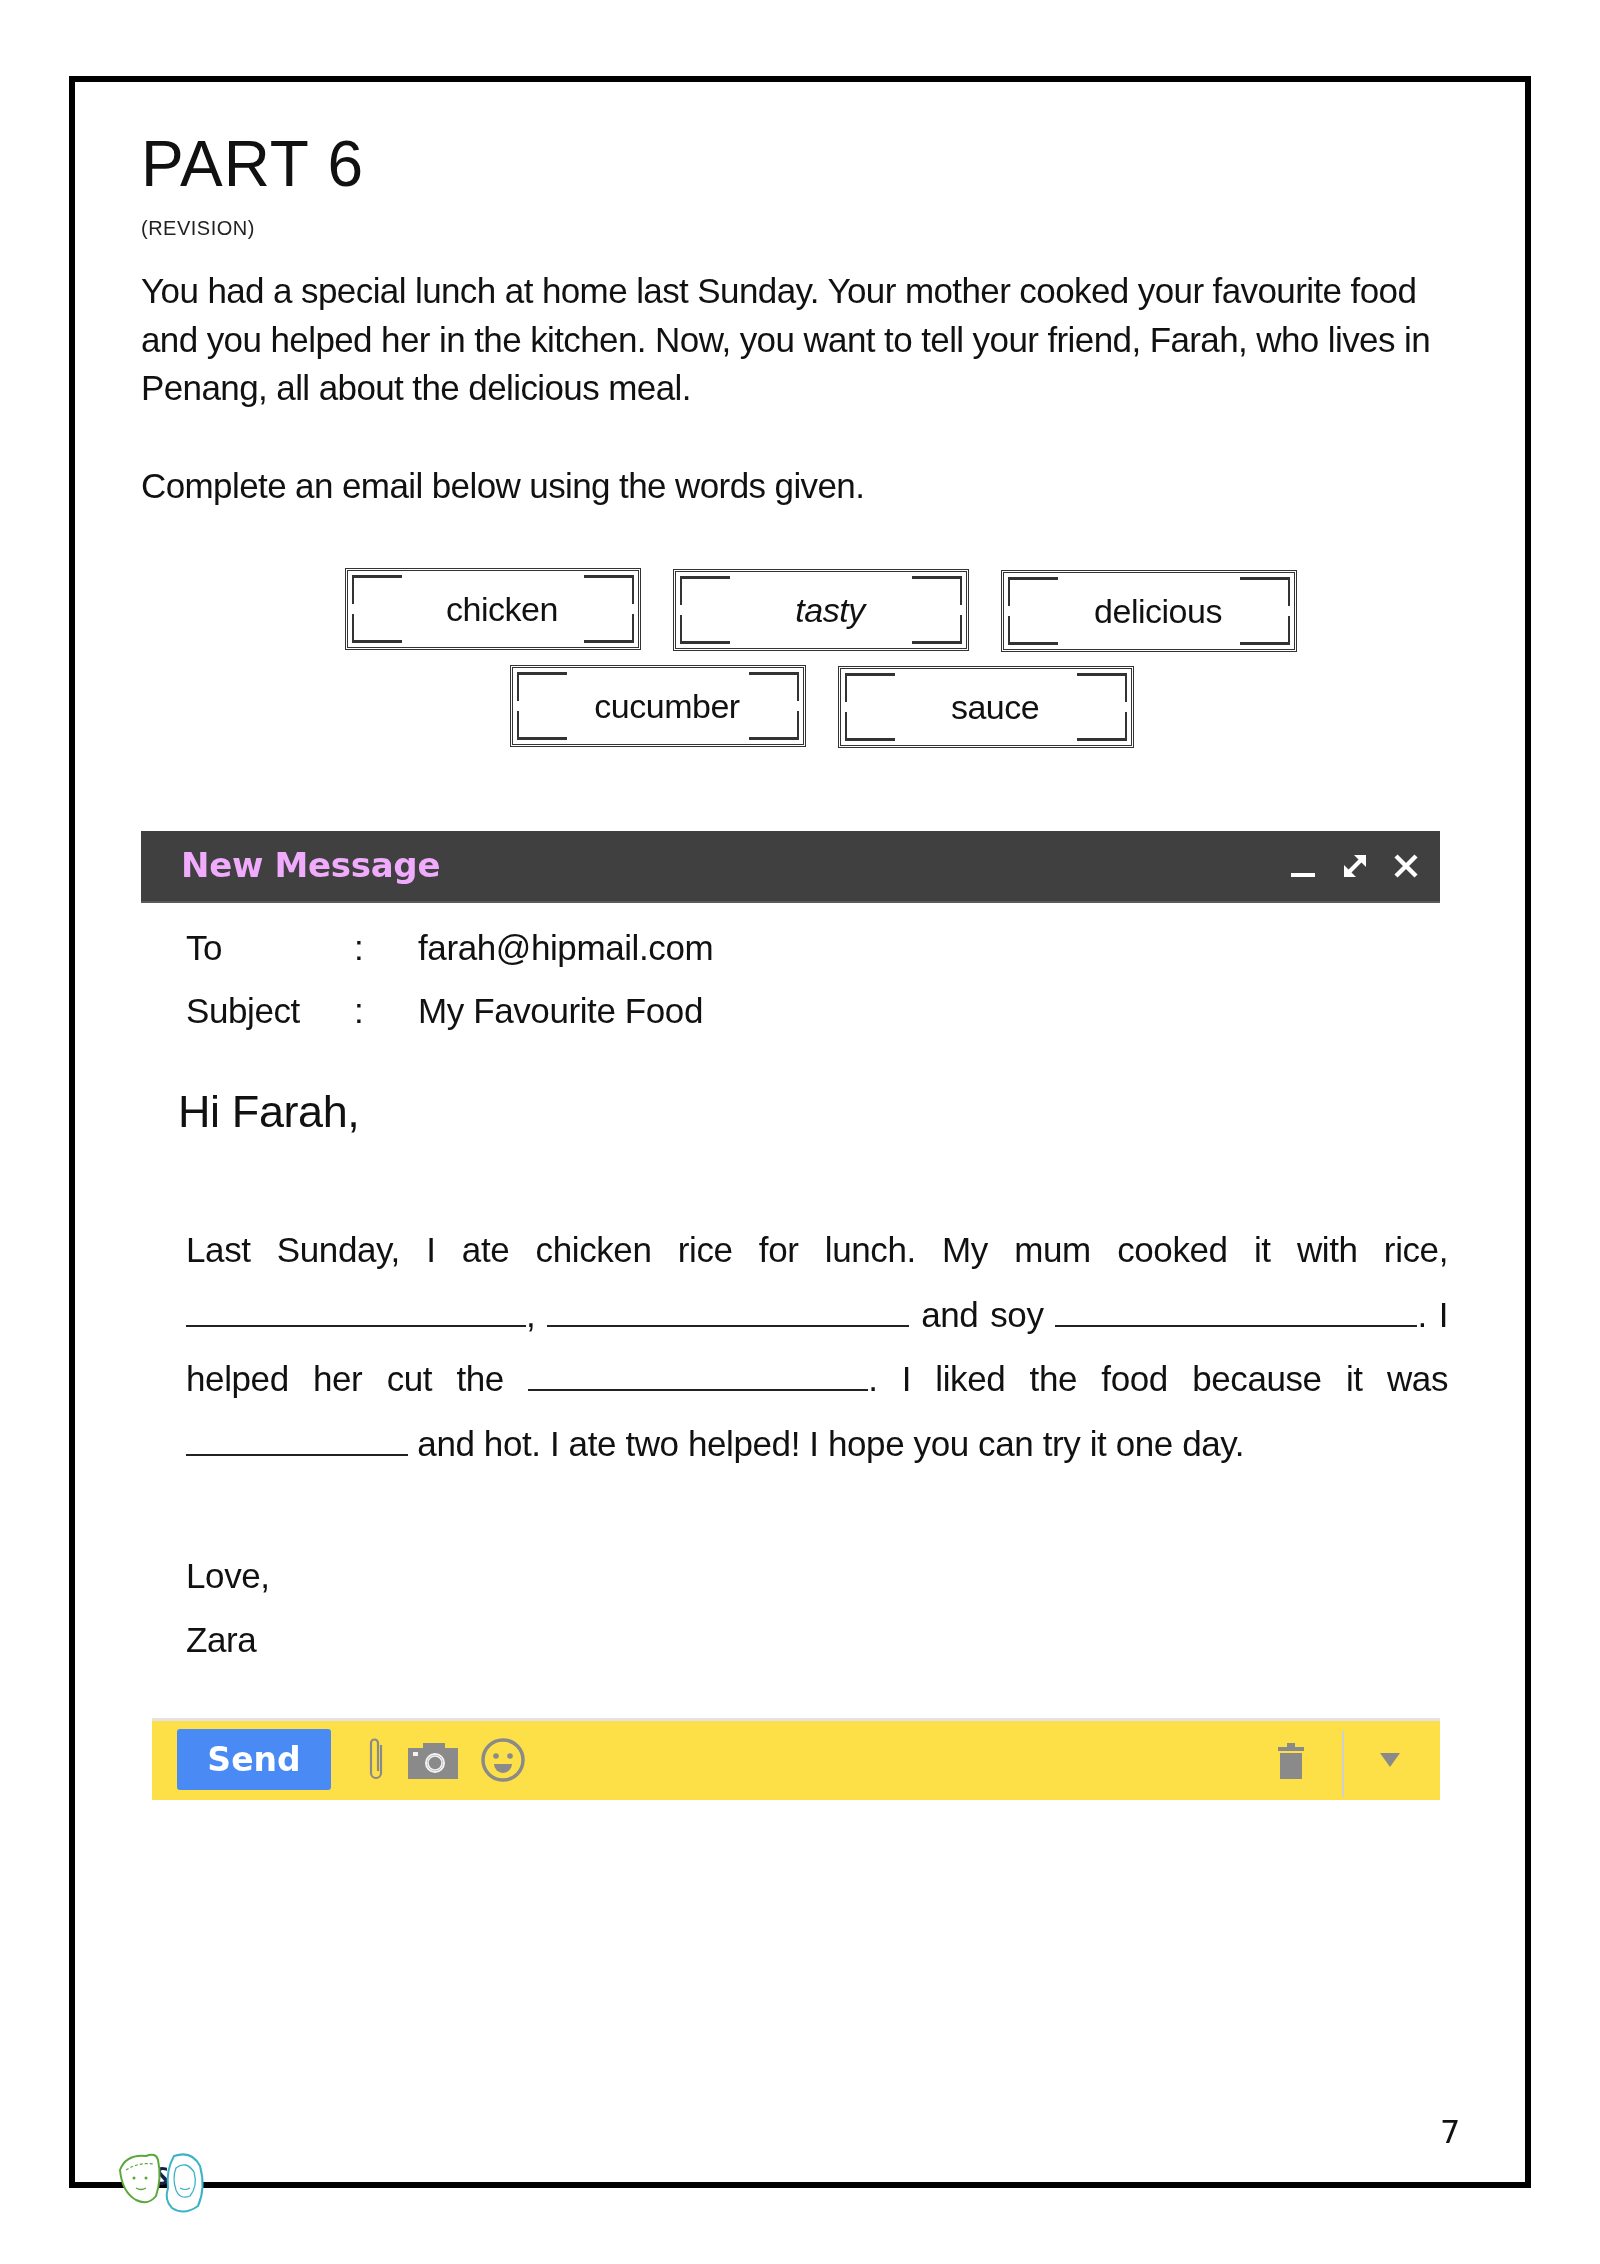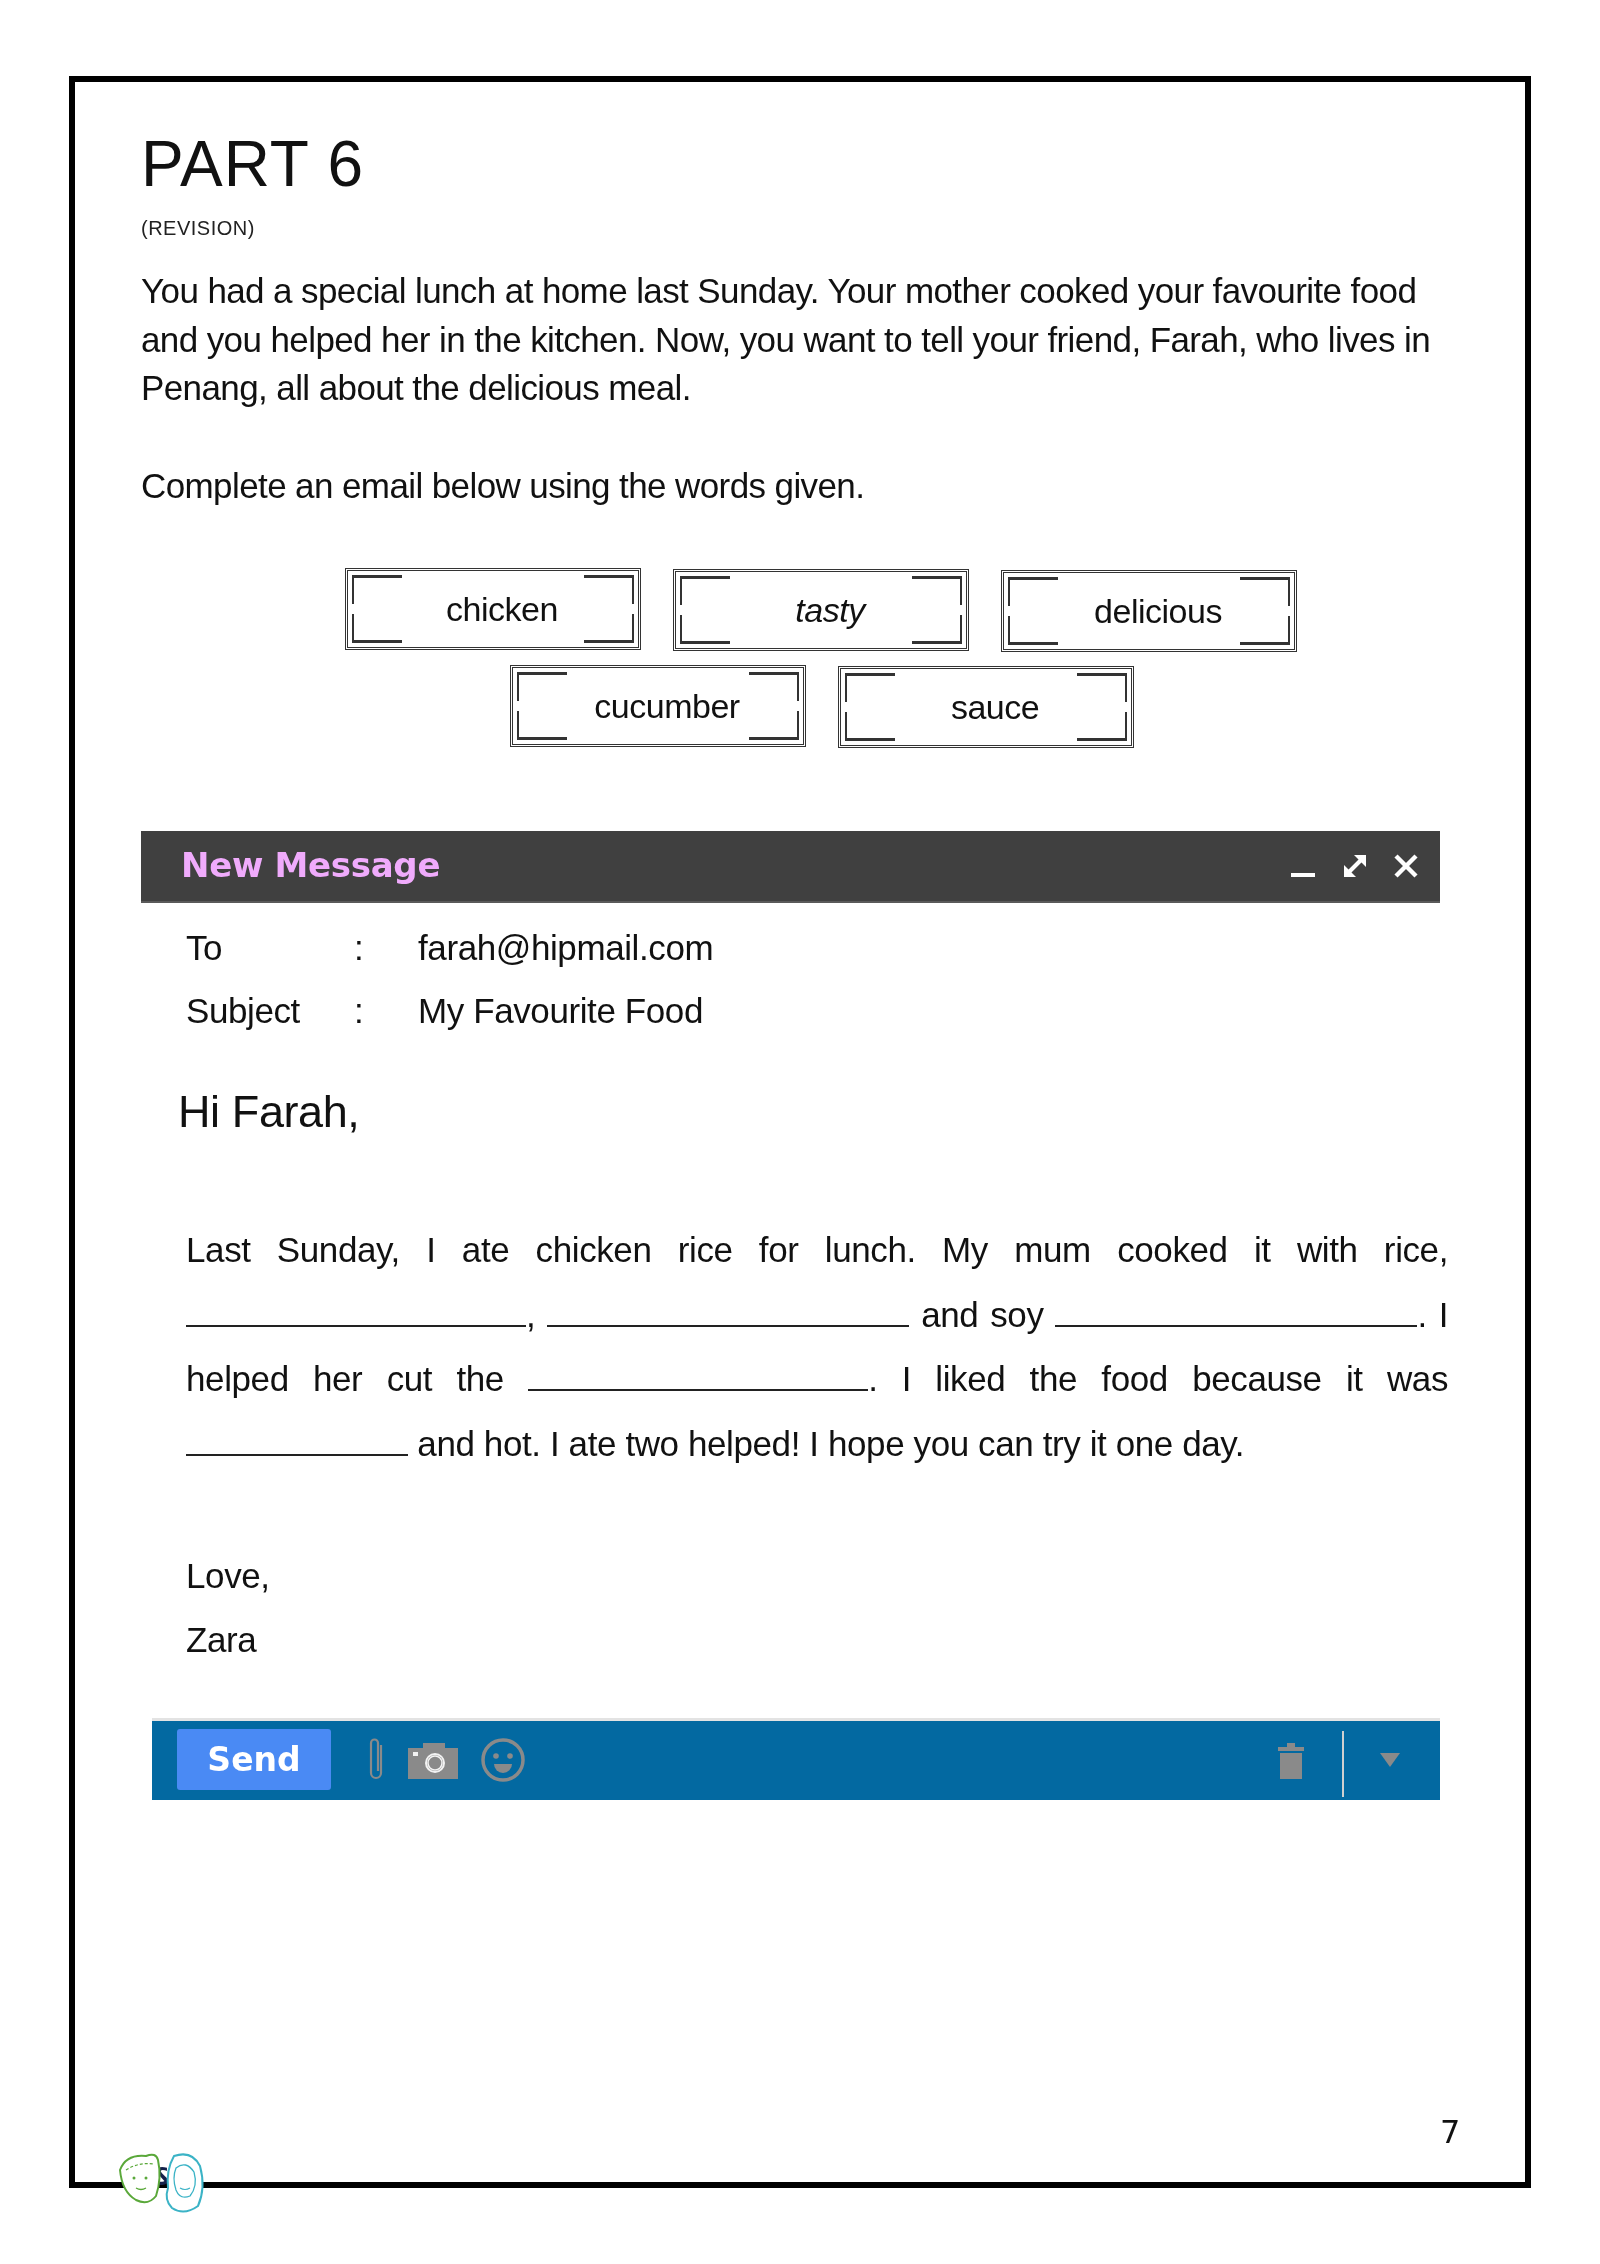--- a/index.html
+++ b/index.html
@@ -35,21 +35,21 @@
   .field-value { position: absolute; left: 232px; white-space: nowrap; }
 
   .greeting { left: 178px; top: 1090px; font-size: 45px; line-height: 44px; letter-spacing: -0.4px; }
   .body-para { left: 186px; top: 1218px; width: 1262px; font-size: 35px; line-height: 64.5px;
                text-align: justify; text-align-last: left; letter-spacing: -0.4px; }
   .blank { display: inline-block; border-bottom: 2px solid #222; height: 30px; vertical-align: baseline; }
   .blank.b1 { width: 340px; } .blank.b2 { width: 362px; } .blank.b3 { width: 362px; }
   .blank.b4 { width: 340px; } .blank.b5 { width: 222px; }
   .signoff { left: 186px; top: 1544px; font-size: 35px; line-height: 64px; letter-spacing: -0.4px; }
 
-  .toolbar { left: 152px; top: 1718px; width: 1288px; height: 82px; background: #0369a1;
+  .toolbar { left: 152px; top: 1718px; width: 1288px; height: 82px; background: #fde047;
              border-top: 3px solid #e3e3e3; box-sizing: border-box; }
   .send-btn { position: absolute; left: 25px; top: 8px; width: 154px; height: 61px; background: #4a8af4;
               border-radius: 3px; color: #fff; font-family: "DejaVu Sans", sans-serif; font-size: 33px; font-weight: 600;
               display: flex; align-items: center; justify-content: center; border: none; cursor: pointer; }
   .tb-icon { position: absolute; cursor: pointer; }
   .tb-icon svg { width: 100%; height: 100%; display: block; }
   .tb-divider { position: absolute; left: 1190px; top: 10px; width: 2px; height: 66px; background: #d0d0d0; }
 
   .logo { left: 112px; top: 2110px; width: 100px; height: 110px; }
   .logo-text { position: absolute; left: 22px; top: 8px; font-family: "DejaVu Sans", sans-serif; font-weight: 800;

